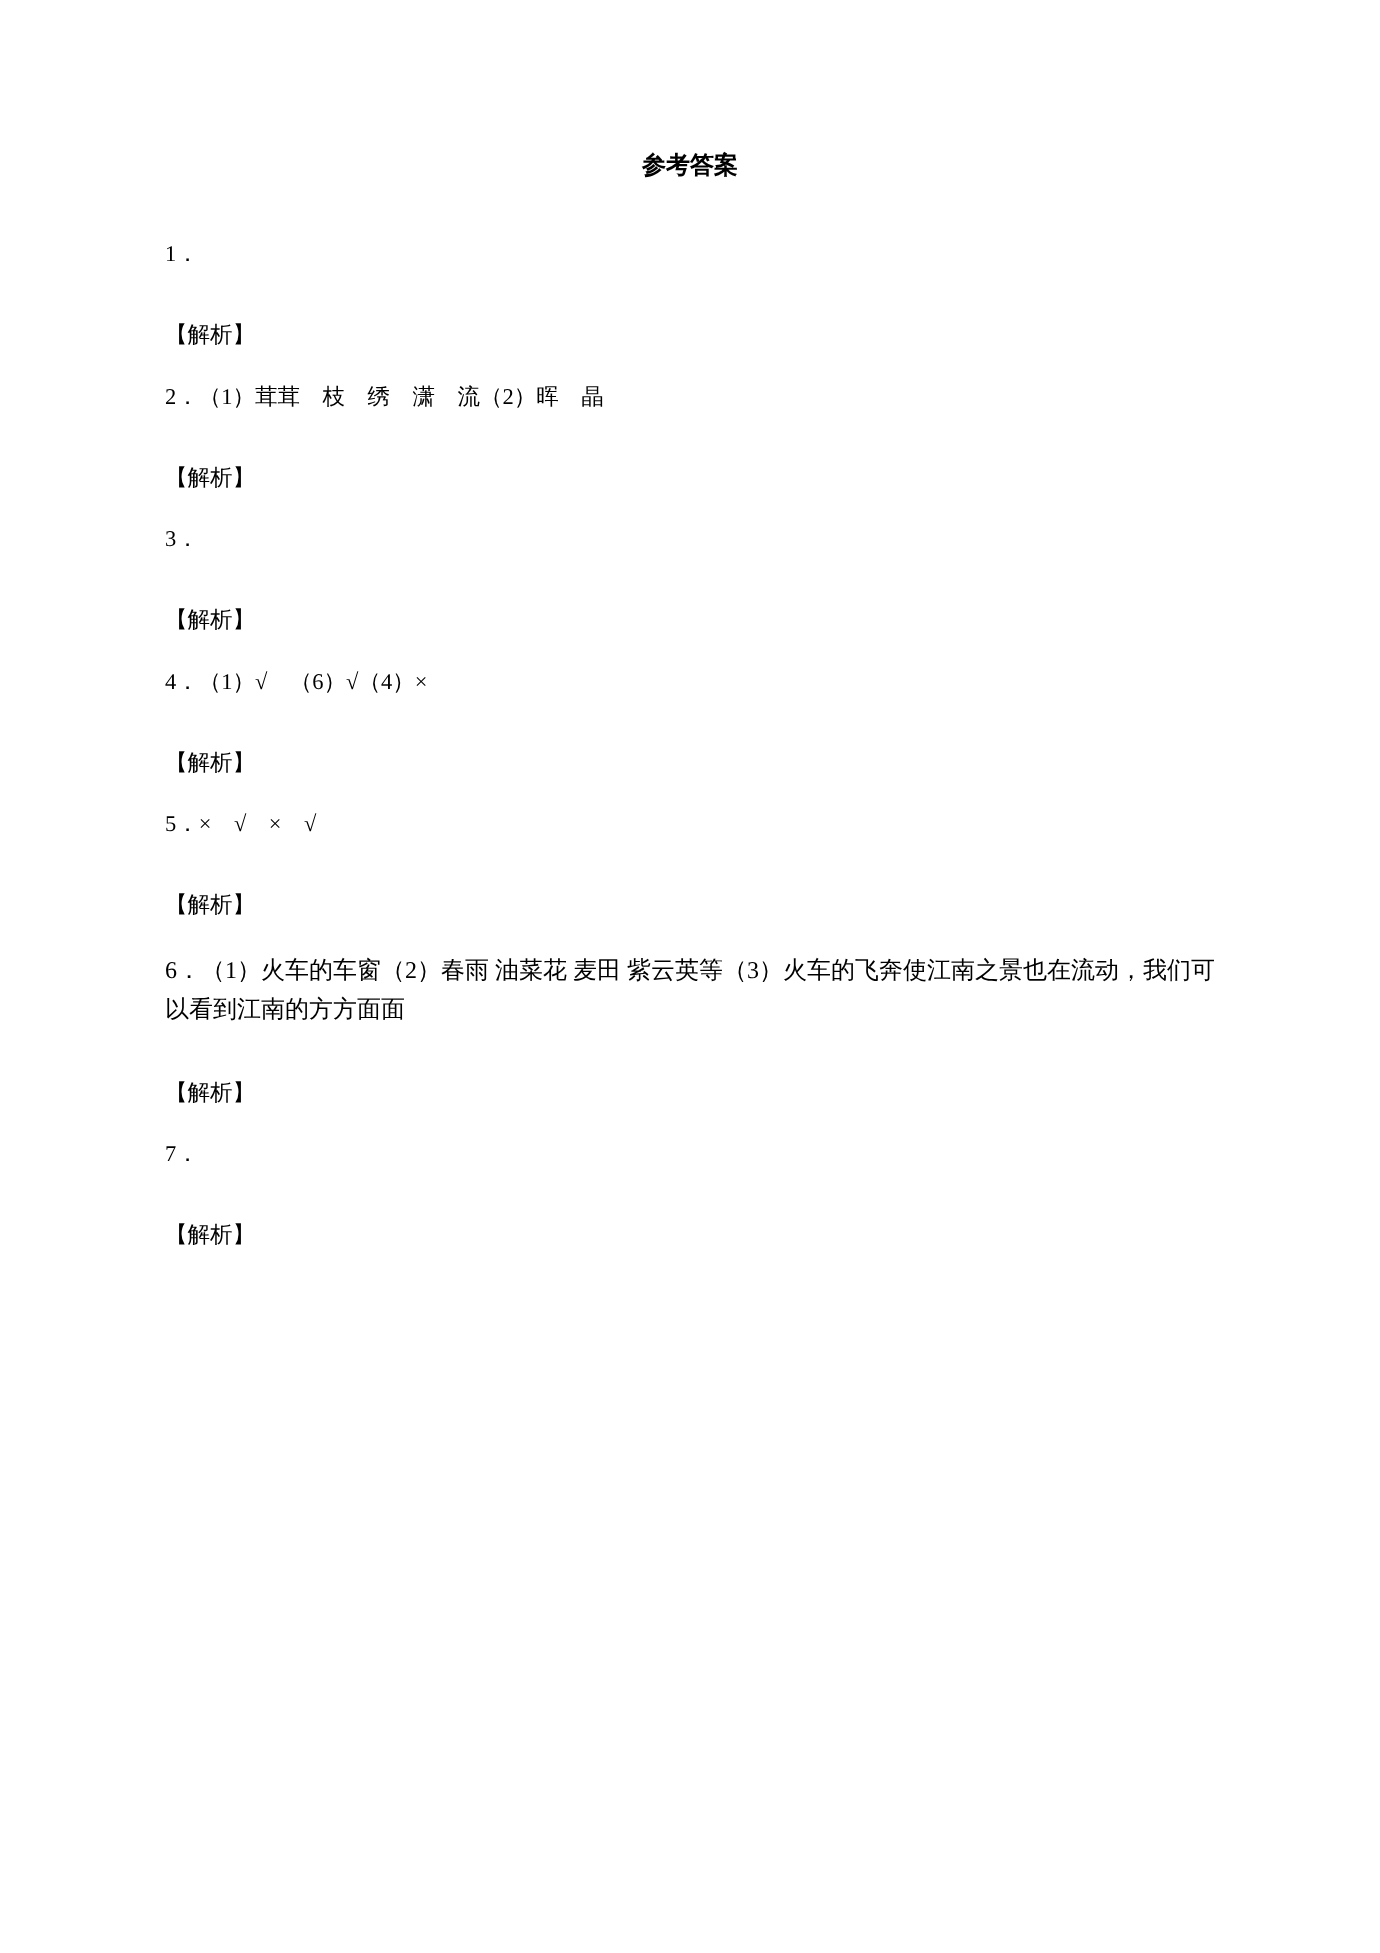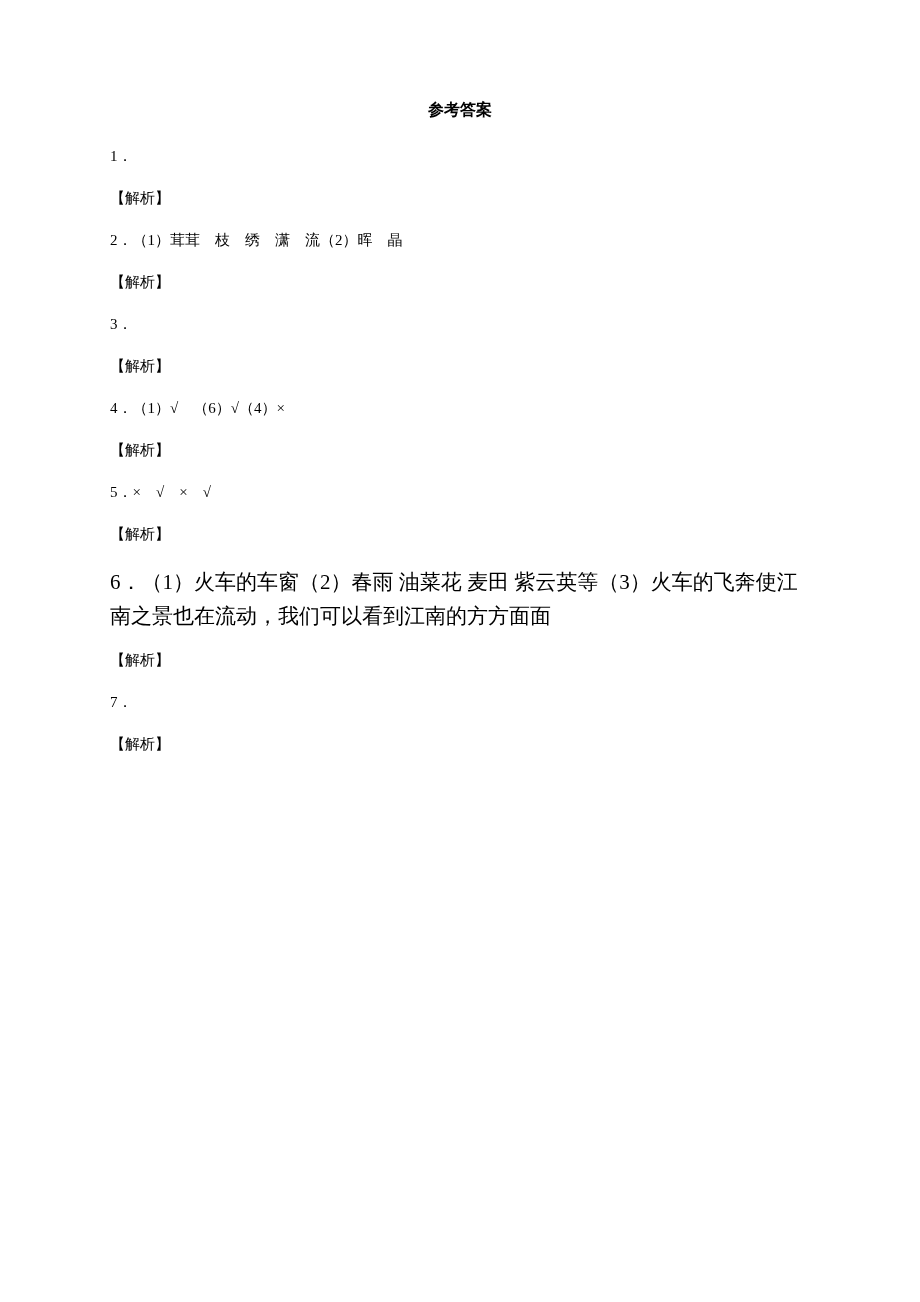--- a/index.html
+++ b/index.html
@@ -12,33 +12,34 @@
       height: 1302px;
       background: #ffffff;
       font-family: "SimSun", "宋体", serif;
       color: #000000;
       padding: 100px 110px 0 110px;
     }
     .title {
       text-align: center;
       font-weight: bold;
       font-size: 16px;
-      margin-bottom: 25px;
+      margin-bottom: 39px;
     }
     .answer-block {
       font-size: 15px;
       line-height: 1.4;
       margin-bottom: 22px;
     }
     .explain-label {
       font-size: 15px;
       margin-bottom: 22px;
+      margin-top: 33px;
     }
     .answer-6 {
-      font-size: 21px;
+      font-size: 16px;
       line-height: 1.6;
       margin-bottom: 18px;
     }
   </style>
 </head>
 <body>
 
 <div class="title">参考答案</div>
 
 <div class="answer-block">

